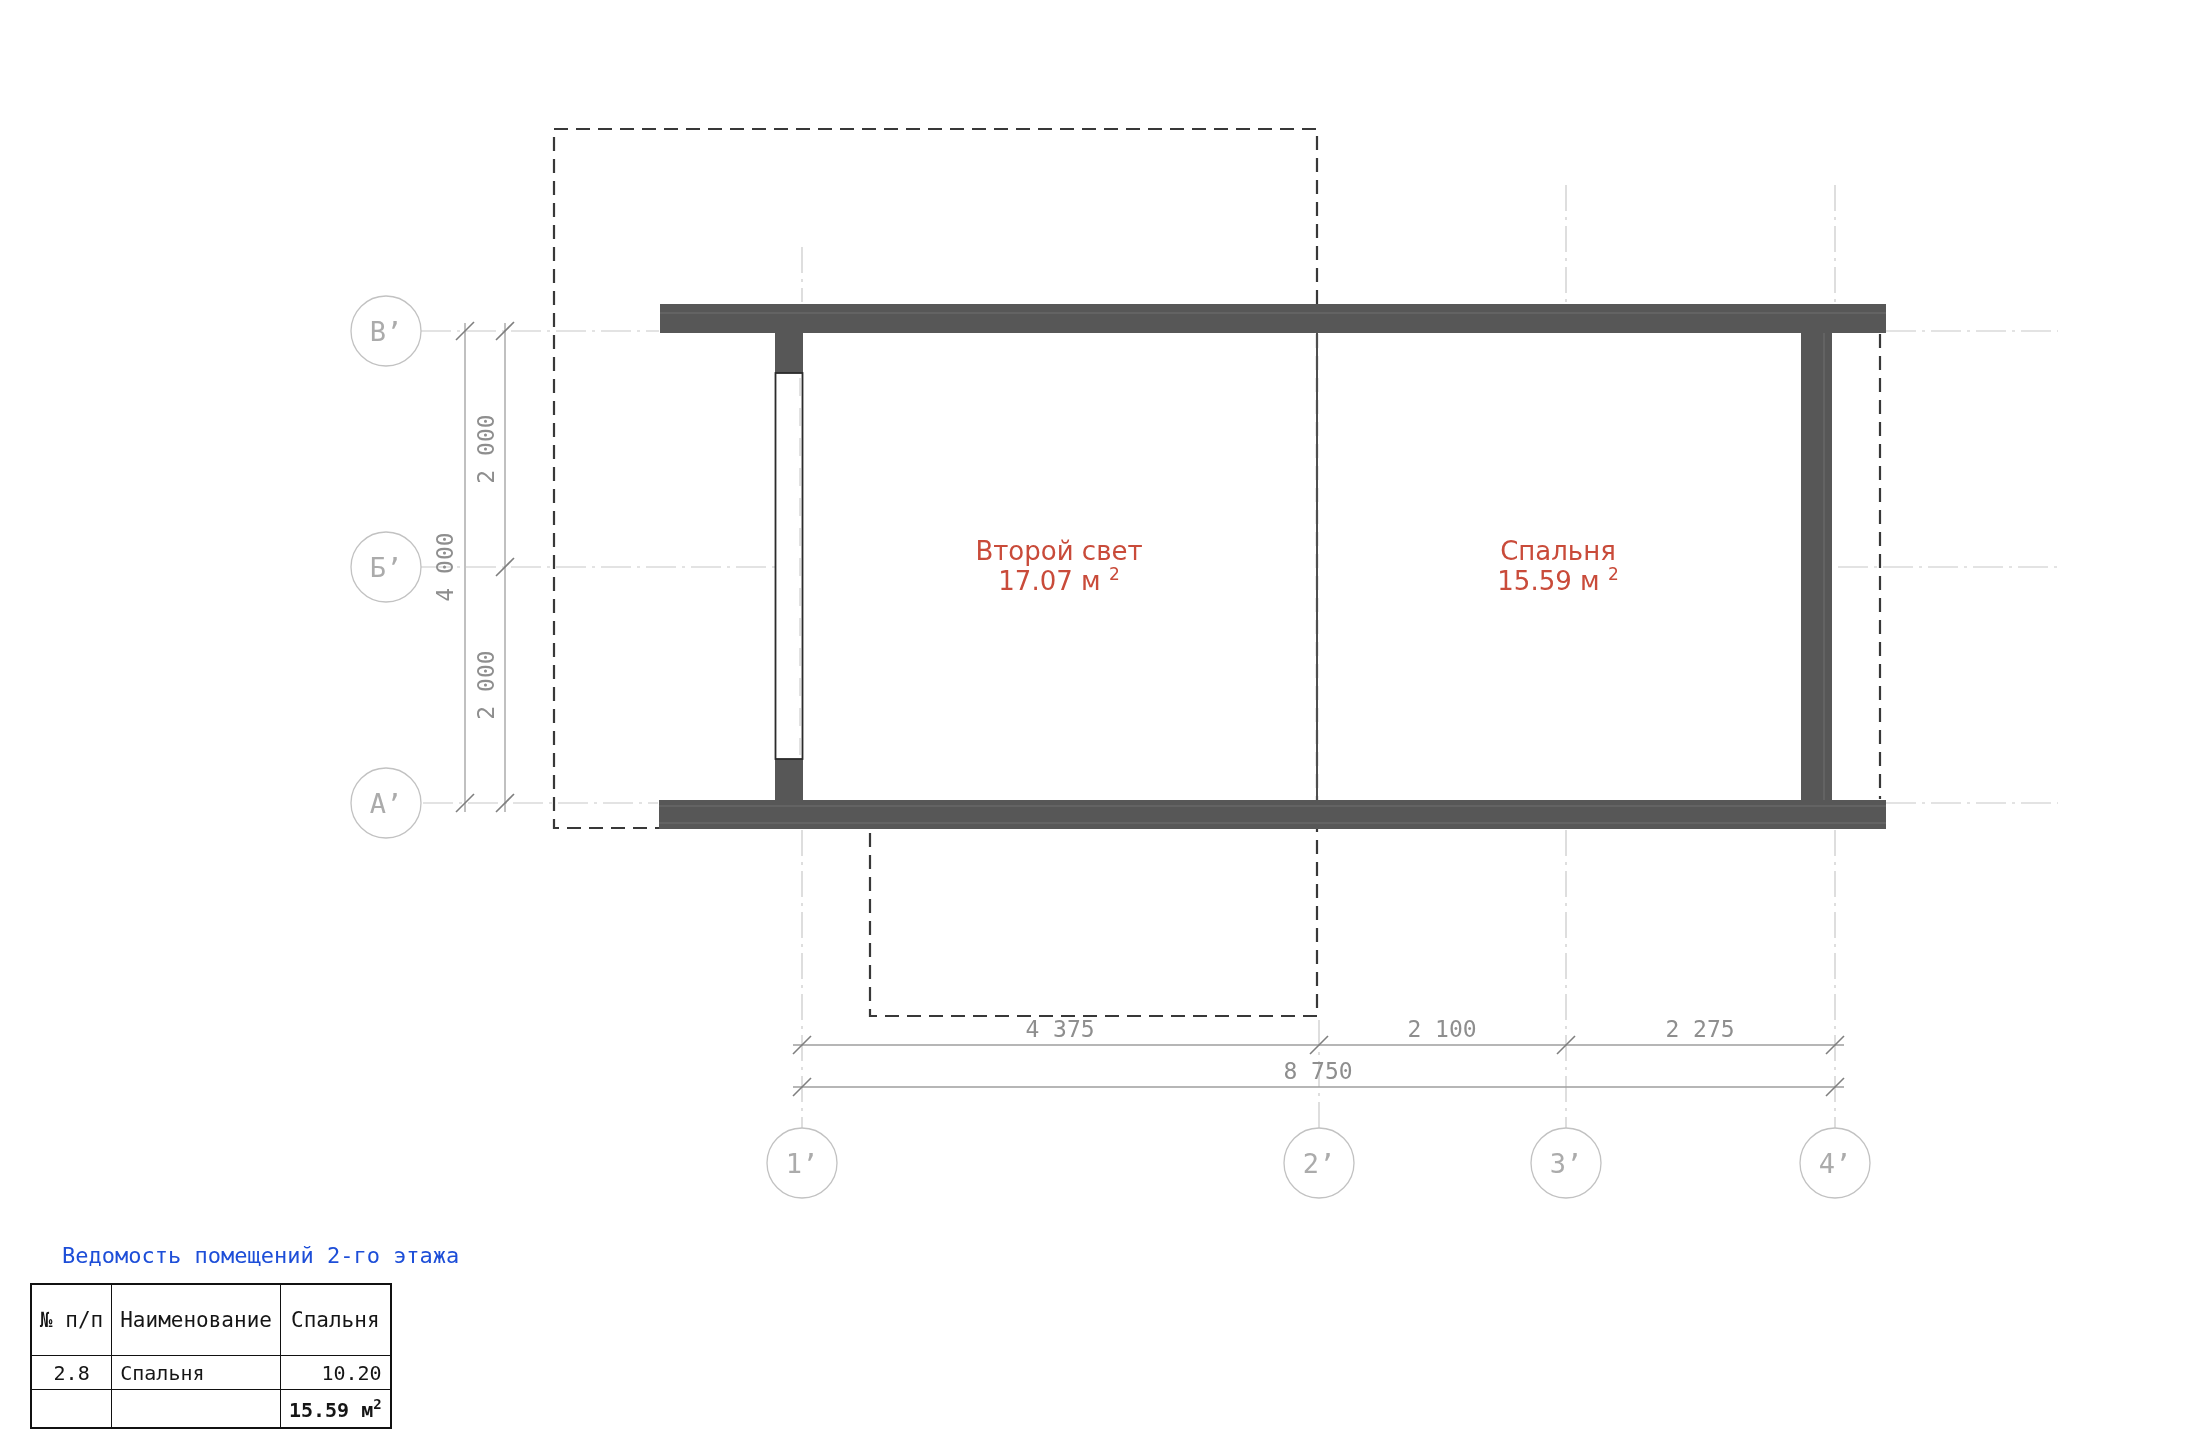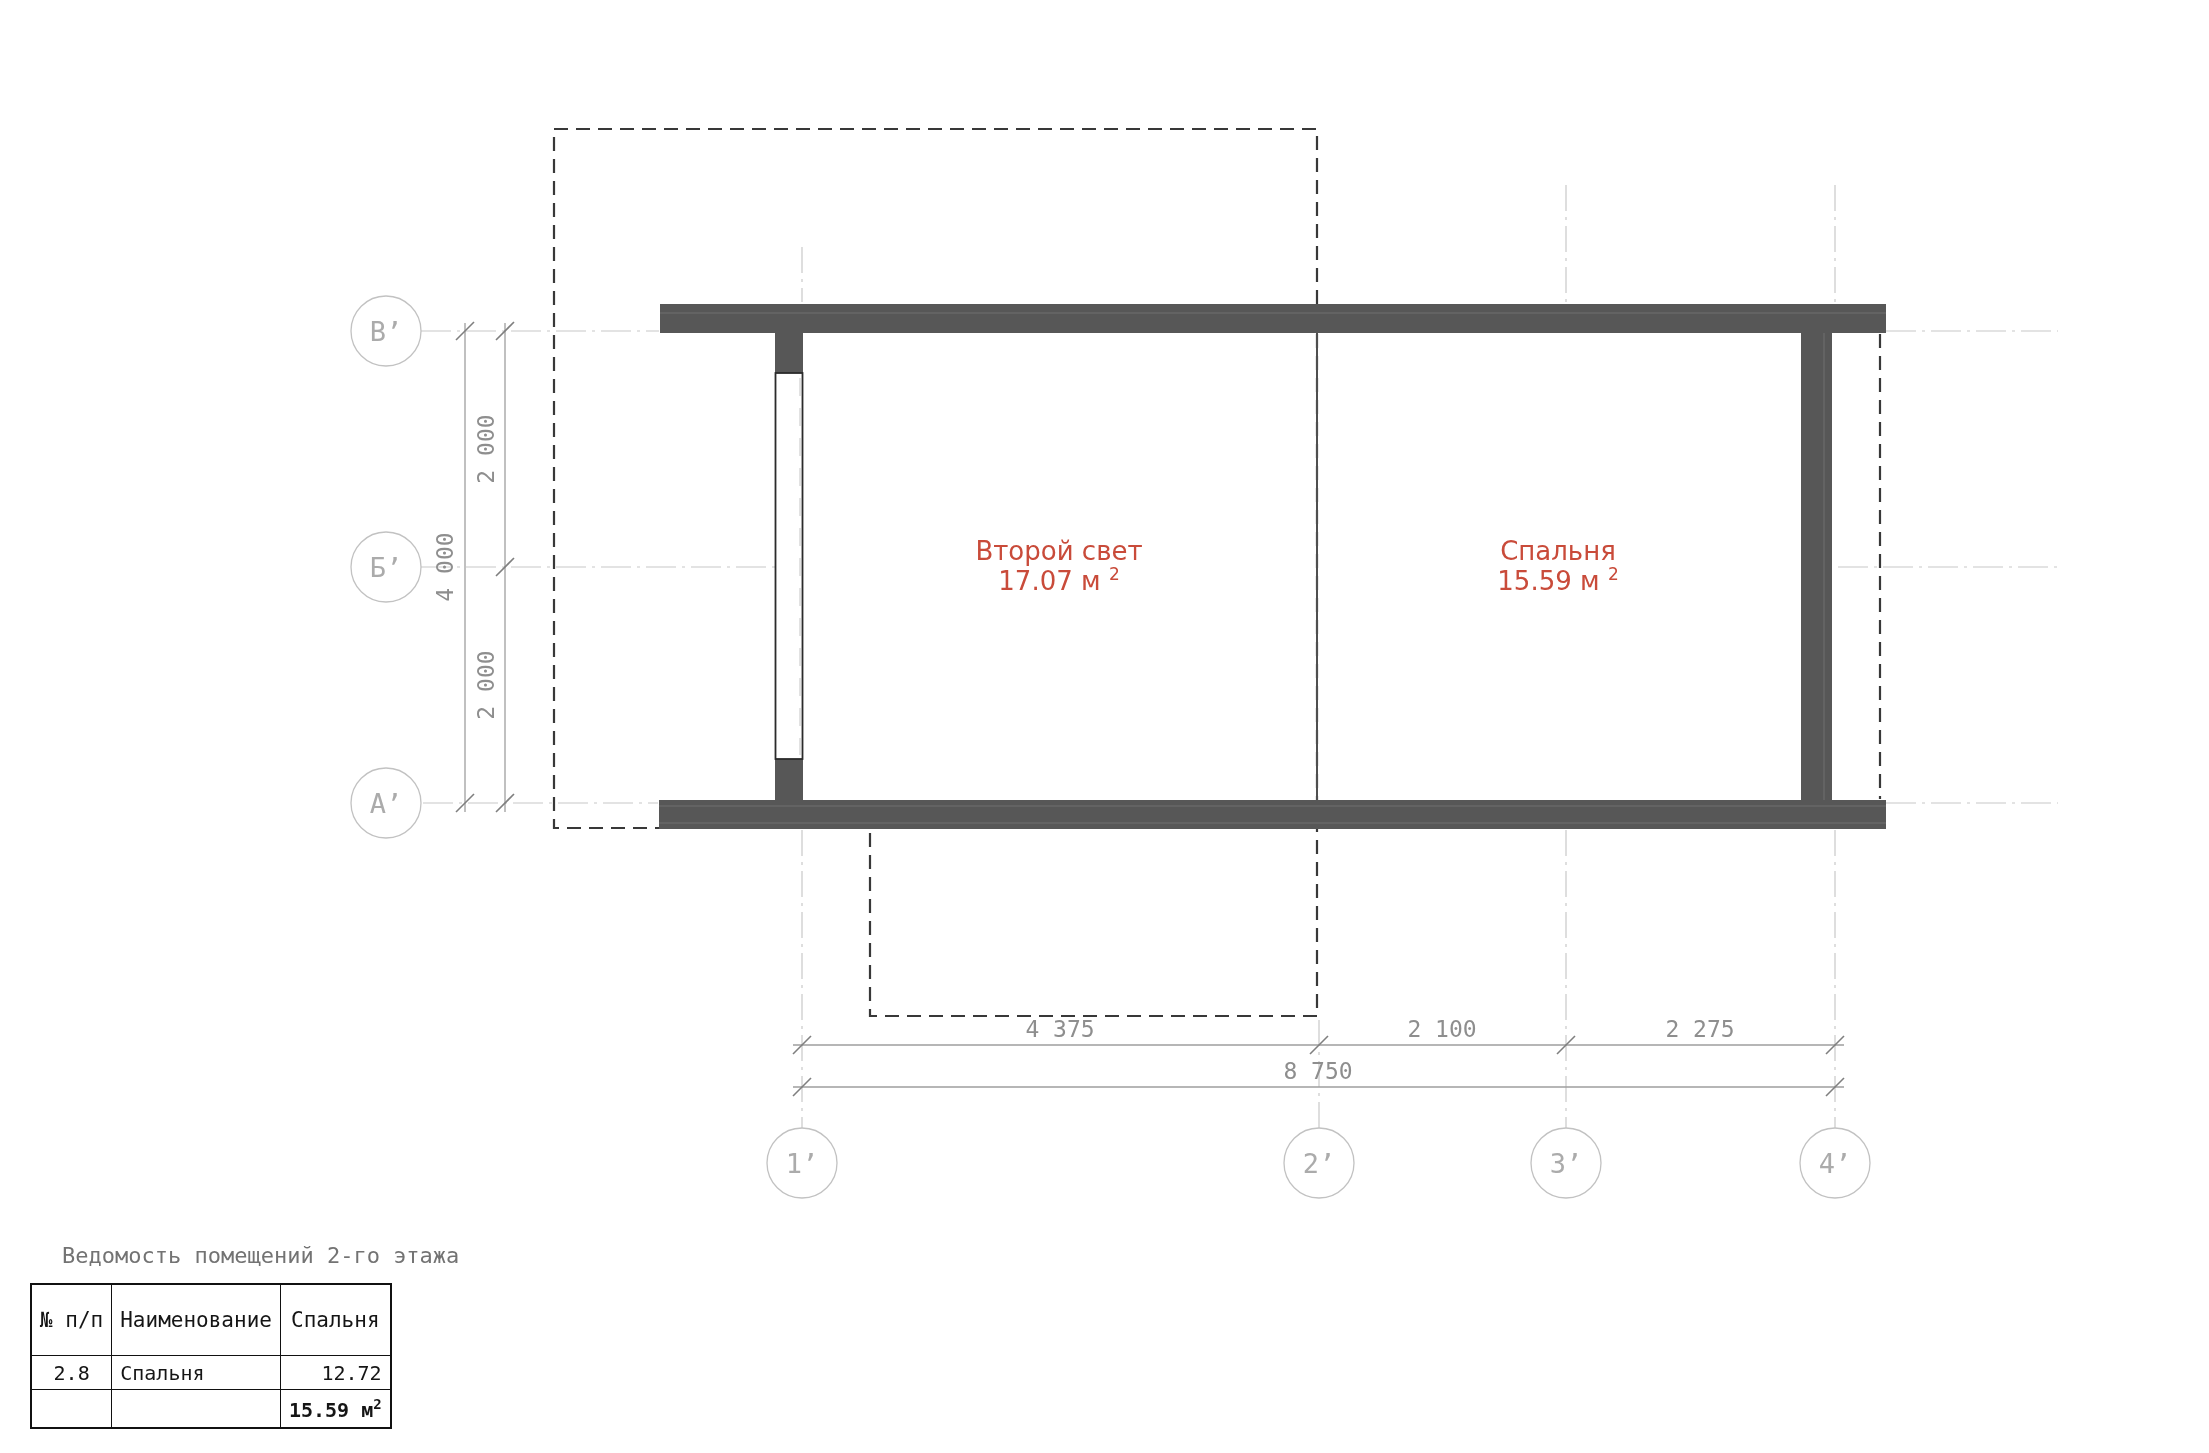--- a/index.html
+++ b/index.html
@@ -16,21 +16,21 @@
   .bubble-text{fill:#ababab;font-size:27px;font-family:"DejaVu Sans Mono",monospace;text-anchor:middle;}
   .wall{fill:#575757;stroke:none;}
   .seam{stroke:#707070;stroke-width:1;}
   .dashed-dark{stroke:#383838;stroke-width:2.2;fill:none;stroke-dasharray:14 8;}
   .room-text{font-size:26px;font-family:"DejaVu Sans",sans-serif;text-anchor:middle;}
   .window-rect{fill:#ffffff;stroke:#2b2b2b;stroke-width:1.8;}
   .partition{stroke:#4f4f4f;stroke-width:2;}
 
   #schedule-block{position:absolute;left:30px;top:1243px;color:#151515;}
   #schedule-title{position:absolute;left:32px;top:0px;white-space:nowrap;
-      font-size:22px;font-family:"DejaVu Sans Mono",monospace;color:#737373;}
+      font-size:22px;font-family:"DejaVu Sans Mono",monospace;color:#1d4ed8;}
   #schedule-table{position:absolute;left:0;top:40px;border-collapse:collapse;table-layout:fixed;
       font-size:20px;font-family:"DejaVu Sans Mono",monospace;color:#151515;}
   #schedule-table{border:2.5px solid #111;}
   #schedule-table th,#schedule-table td{border:1.5px solid #111;padding:0 8px;overflow:hidden;white-space:nowrap;}
   #schedule-table th{font-weight:normal;font-size:21px;text-align:center;height:70px;}
   .sched-row td{height:33px;}
   .sched-total td{height:37px;}
   .cell-num{text-align:center;}
   .cell-name{text-align:left;}
   .cell-area{text-align:right;}
@@ -156,21 +156,21 @@
     </colgroup>
     <tbody>
           <tr>
       <th>№ п/п</th>
       <th>Наименование</th>
       <th>Спальня</th>
     </tr>
     <tr class="sched-row">
       <td class="cell-num">2.8</td>
       <td class="cell-name">Спальня</td>
-      <td class="cell-area">12.72</td>
+      <td class="cell-area">10.20</td>
     </tr>
     <tr class="sched-total">
       <td></td>
       <td></td>
       <td class="cell-area total-cell">
         <span>15.59 м</span><sup>2</sup>
       </td>
     </tr>
   </tbody>
       </table>

